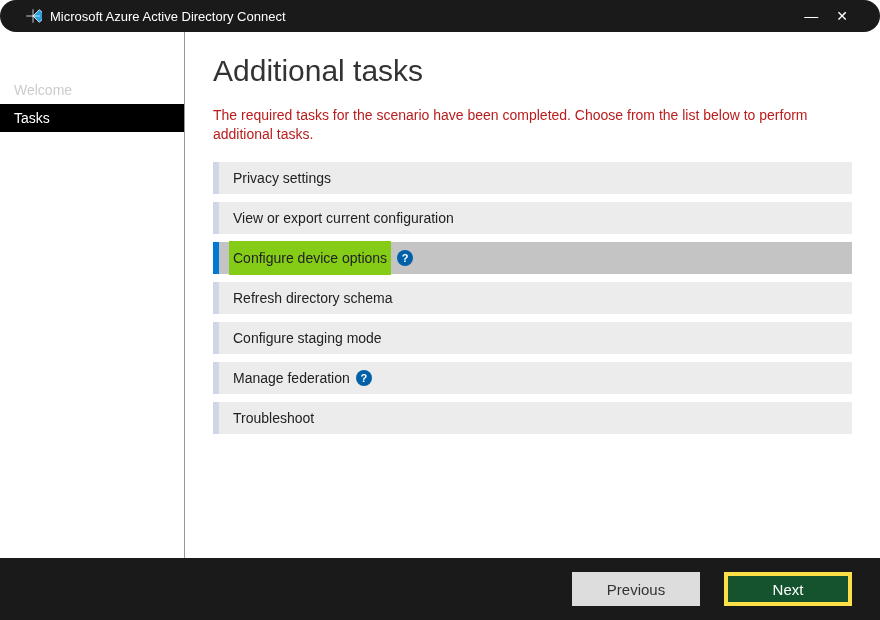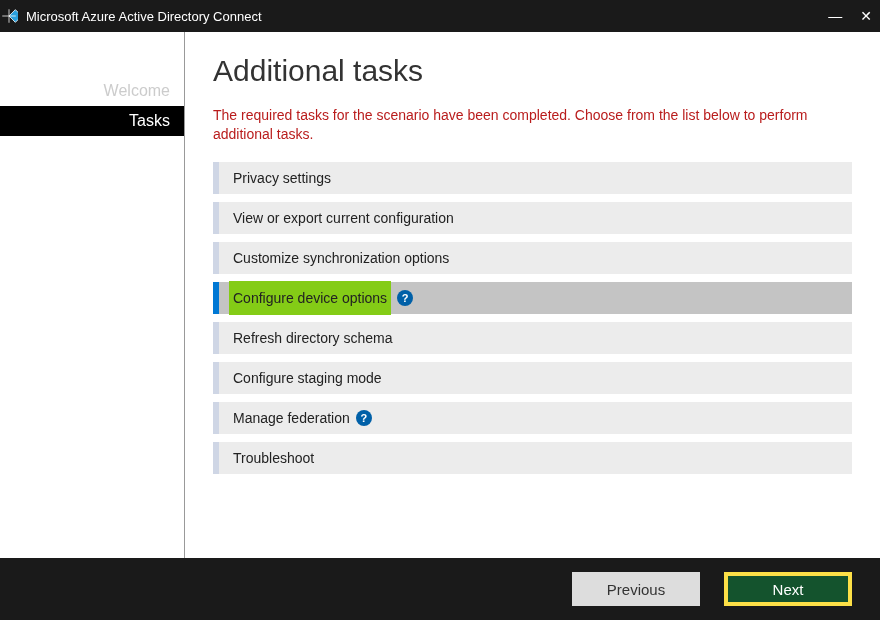--- a/index.html
+++ b/index.html
@@ -11,22 +11,23 @@
       overflow: hidden;
       display: flex;
       flex-direction: column;
     }
     .titlebar {
       height: 32px;
       background: #1a1a1a;
       color: #fff;
       display: flex;
       align-items: center;
-      padding: 0 0;
+      padding: 0 24px;
       font-size: 13px;
+      border-radius: 16px;
     }
     .titlebar .app-icon {
       width: 18px;
       height: 18px;
       margin-right: 8px;
       display: flex;
       align-items: center;
       justify-content: center;
     }
     .titlebar .app-title { flex: 1; }
@@ -47,24 +48,23 @@
       background: #fff;
       min-height: 0;
     }
     .sidebar {
       width: 185px;
       border-right: 1px solid #999;
       padding-top: 44px;
     }
     .sidebar-item {
       padding: 6px 14px;
-      font-size: 16px;
+      font-size: 14px;
       color: #ccc;
       cursor: default;
-      text-align: right;
     }
     .sidebar-item.active {
       background: #000000;
       color: #fff;
     }
     .main {
       flex: 1;
       padding: 22px 28px 10px 28px;
       overflow-y: auto;
     }
@@ -181,24 +181,20 @@
     <p class="page-desc">The required tasks for the scenario have been completed. Choose from the list below to perform additional tasks.</p>
     <div class="task-list" id="task-list">
         <div class="task-item">
           <div class="accent"></div>
           <span class="task-label">Privacy settings</span>
         </div>
         <div class="task-item">
           <div class="accent"></div>
           <span class="task-label">View or export current configuration</span>
         </div>
-        <div class="task-item">
-          <div class="accent"></div>
-          <span class="task-label">Customize synchronization options</span>
-        </div>
         <div class="task-item selected">
           <div class="accent"></div>
           <span class="task-label">Configure device options</span>
           <span class="help-icon">?</span>
         </div>
         <div class="task-item">
           <div class="accent"></div>
           <span class="task-label">Refresh directory schema</span>
         </div>
         <div class="task-item">

